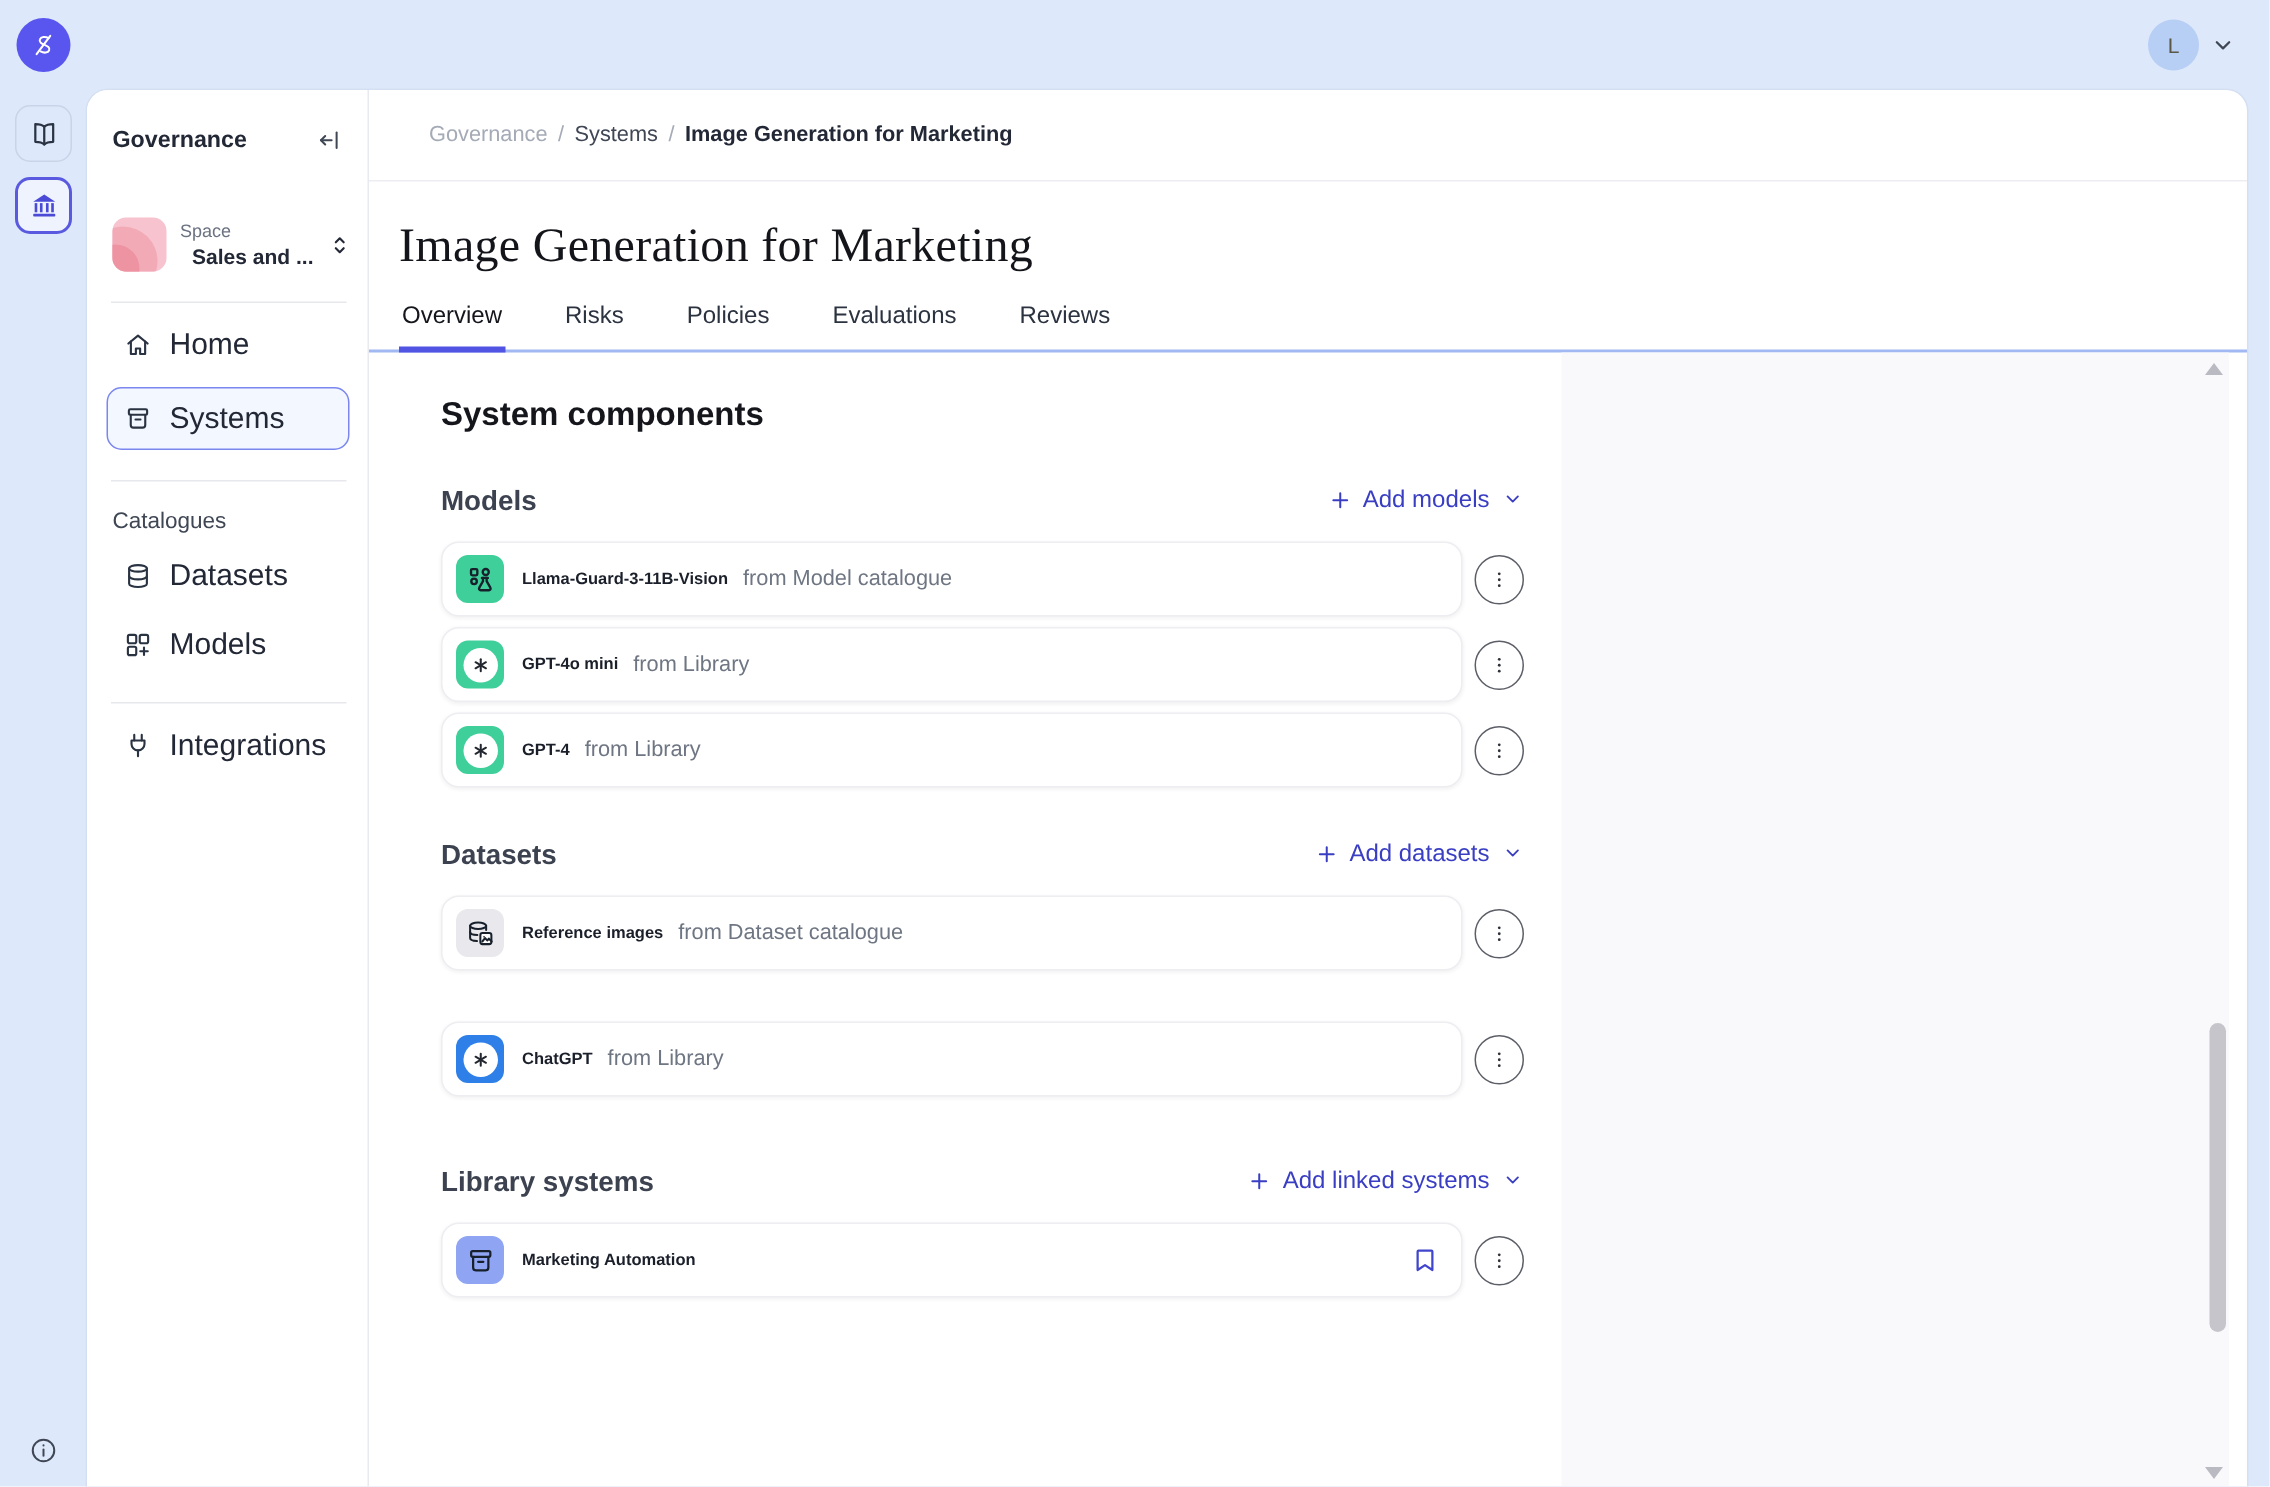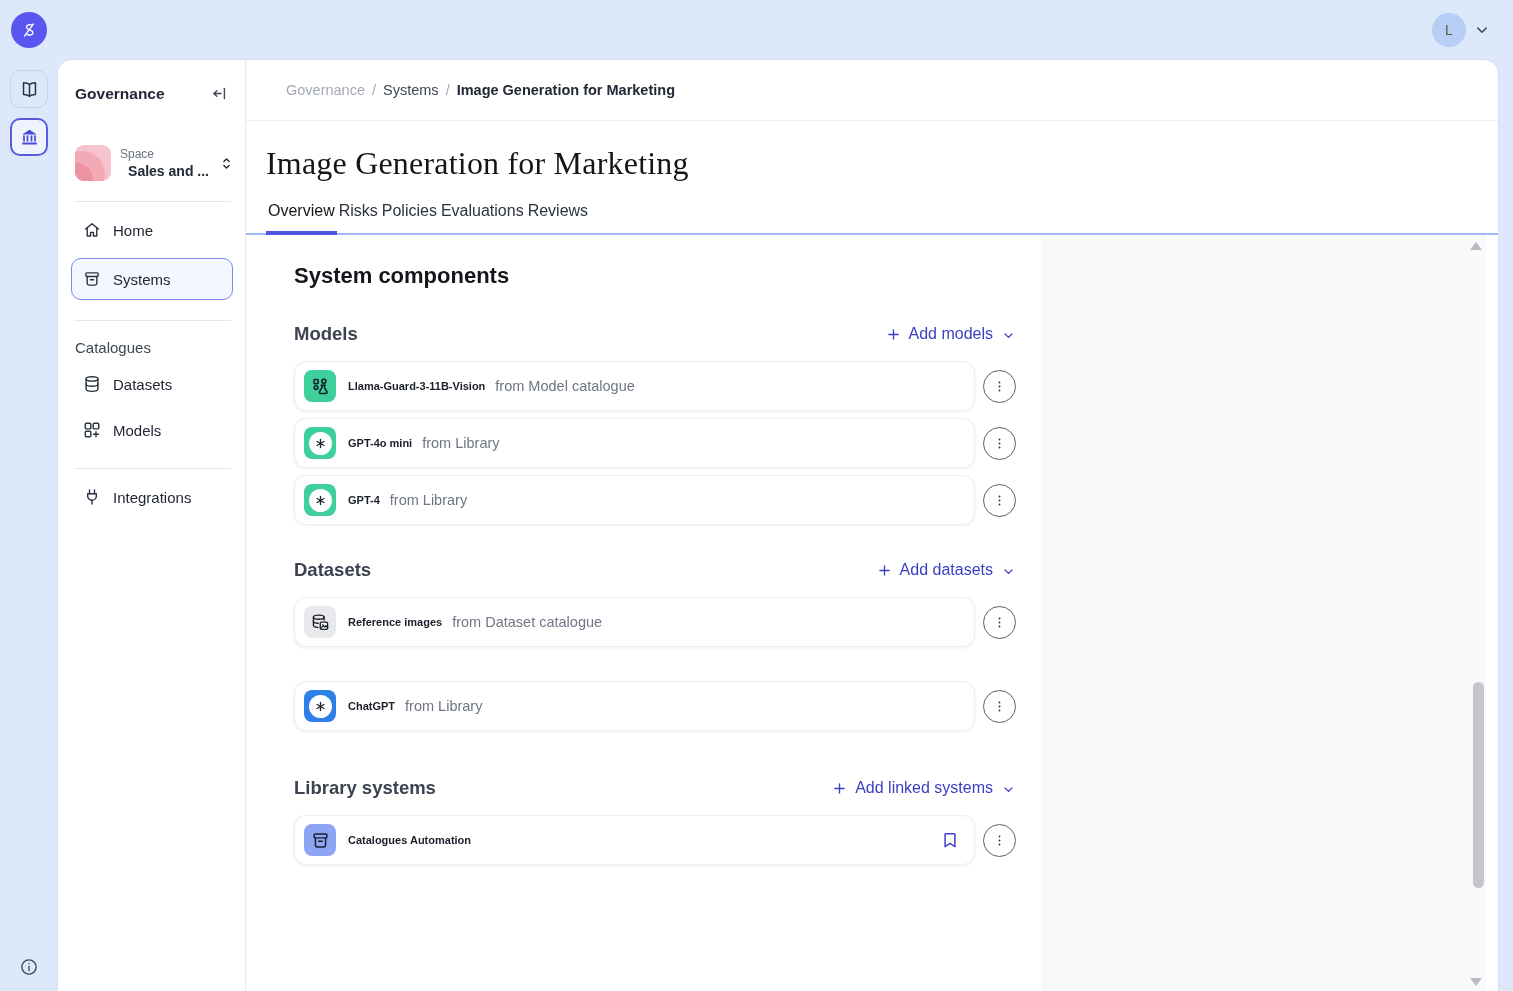--- a/index.html
+++ b/index.html
@@ -42,51 +42,51 @@
   .space-avatar{width:36px;height:36px;border-radius:9px;background:#f7c3ce;position:relative;overflow:hidden;flex-shrink:0;}
   .space-avatar::before{content:"";position:absolute;left:-16px;bottom:-16px;width:46px;height:46px;border-radius:50%;background:#f3aab7;}
   .space-avatar::after{content:"";position:absolute;left:-14px;bottom:-14px;width:32px;height:32px;border-radius:50%;background:#ee93a1;}
   .space-texts{flex:1;min-width:0;}
   .space-label{font-size:12px;color:#6b7280;margin-bottom:2px;}
   .space-name{font-size:14px;font-weight:700;color:#232836;white-space:nowrap;text-align:right;}
   .unfold{width:17px;height:17px;color:#232836;flex-shrink:0;}
   .side-divider{height:1px;background:#e7e8ee;margin:20px 14px 0 16px;}
   .side-label{font-size:15px;font-weight:400;color:#3f4654;margin:18px 0 0 17px;}
   .side-item{display:flex;align-items:center;gap:11px;height:36px;padding:0 10px;margin:10px 12px 0 13px;
-    border-radius:10px;font-size:15px;color:#232836;cursor:pointer;border:1.5px solid transparent;}
+    border-radius:10px;font-size:20px;color:#232836;cursor:pointer;border:1.5px solid transparent;}
   .side-item svg{width:20px;height:20px;color:#2a3342;flex-shrink:0;}
   .side-item.active{background:#f3f7ff;border-color:#7b86ef;height:42px;font-weight:500;}
 
   
   .main{flex:1;display:flex;flex-direction:column;min-width:0;}
   .breadcrumbs{height:61px;border-bottom:1px solid #ededf1;display:flex;align-items:center;
     padding-left:40px;font-size:14.5px;gap:7px;flex-shrink:0;}
   .crumb{cursor:pointer;}
   .crumb.dim{color:#a4aab6;}
   .crumb.mid{color:#3f4654;}
   .crumb.last{color:#232836;font-weight:600;cursor:default;}
   .crumb-sep{color:#a4aab6;}
 
   .title-row{display:flex;align-items:center;gap:16px;padding:24px 0 0 20px;flex-shrink:0;}
   h1{margin:0;font-family:"Liberation Serif", serif;font-weight:500;font-size:32px;color:#14151b;letter-spacing:.2px;}
   .title-chev{width:20px;height:20px;color:#4343cf;margin-top:8px;cursor:pointer;}
 
-  .tabs{display:flex;padding-left:20px;margin-top:20px;border-bottom:2px solid #a2b8f2;flex-shrink:0;}
+  .tabs{display:flex;gap:38px;padding-left:20px;margin-top:20px;border-bottom:2px solid #a2b8f2;flex-shrink:0;}
   .tab{font-size:16px;color:#2c3340;padding:0 2px 13px;cursor:pointer;position:relative;}
   .tab.active{color:#15161c;font-weight:500;}
   .tab.active::after{content:"";position:absolute;left:0;right:0;bottom:-2px;height:4px;background:#5153e3;}
 
   .content{flex:1;display:flex;min-height:0;}
   .left-col{width:795px;flex-shrink:0;padding:28px 0 0 48px;}
   h2{margin:0;font-size:22px;font-weight:700;color:#15161c;}
   .section{width:722px;margin-top:34px;}
   .section:last-child{margin-top:46px;}
   .section-head{display:flex;align-items:center;justify-content:space-between;margin-bottom:16px;}
   .section-title{font-size:18.5px;font-weight:600;color:#3c4250;}
-  .add-btn{display:flex;align-items:flex-end;gap:7px;color:#3a3ec2;font-size:16px;cursor:pointer;background:none;border:none;padding:0;font-family:inherit;}
+  .add-btn{display:flex;align-items:flex-start;gap:7px;color:#3a3ec2;font-size:16px;cursor:pointer;background:none;border:none;padding:0;font-family:inherit;}
   .add-btn .plus-i{width:17px;height:17px;}
   .add-btn .chev-i{width:15px;height:15px;margin-left:1px;}
   .card-row{display:flex;align-items:center;gap:8px;margin-bottom:7px;}
   .card{flex:1;height:50px;background:#fff;border:1px solid #ededf2;border-radius:12px;
     box-shadow:0 1px 3px rgba(23,26,34,.07);display:flex;align-items:center;padding:0 14px 0 9px;gap:12px;cursor:pointer;}
   .tile{width:32px;height:32px;border-radius:8px;display:flex;align-items:center;justify-content:center;color:#17202b;flex-shrink:0;}
   .tile > svg{width:21px;height:21px;}
   .tile .inner{width:23px;height:23px;border-radius:50%;background:#fff;display:flex;align-items:center;justify-content:center;}
   .inner svg{width:13px;height:13px;color:#23272f;}
   .card-name{font-size:11px;font-weight:700;color:#1a1f2a;white-space:nowrap;}
@@ -442,21 +442,21 @@
               </div>
               <div class="card-row">
                 <div class="card">
                   <div class="tile" style="background: rgb(143, 165, 243);">
                     <svg viewBox="0 0 24 24" fill="none" stroke="currentColor" stroke-width="1.7" stroke-linecap="round" stroke-linejoin="round">
                       <rect x="4.7" y="4.6" width="14.6" height="4.4" rx="1.1"></rect>
                       <path d="M6.2 9v8.2a2.1 2.1 0 0 0 2.1 2.1h7.4a2.1 2.1 0 0 0 2.1-2.1V9"></path>
                       <path d="M10 12.8h4"></path>
                     </svg>
                   </div>
-                  <span class="card-name">Catalogues Automation</span>
+                  <span class="card-name">Marketing Automation</span>
                   <span class="card-bookmark">
                     <svg viewBox="0 0 24 24" fill="none" stroke="currentColor" stroke-width="1.8" stroke-linejoin="round">
                       <path d="M6.8 4.5h10.4c.4 0 .7.3.7.7V20l-5.9-3.9L6.1 20V5.2c0-.4.3-.7.7-.7z"></path>
                     </svg>
                   </span>
                 </div>
                 <button class="kebab">
                   <span>
                     <svg viewBox="0 0 24 24" fill="currentColor">
                       <circle cx="12" cy="6.4" r="1.3"></circle>

